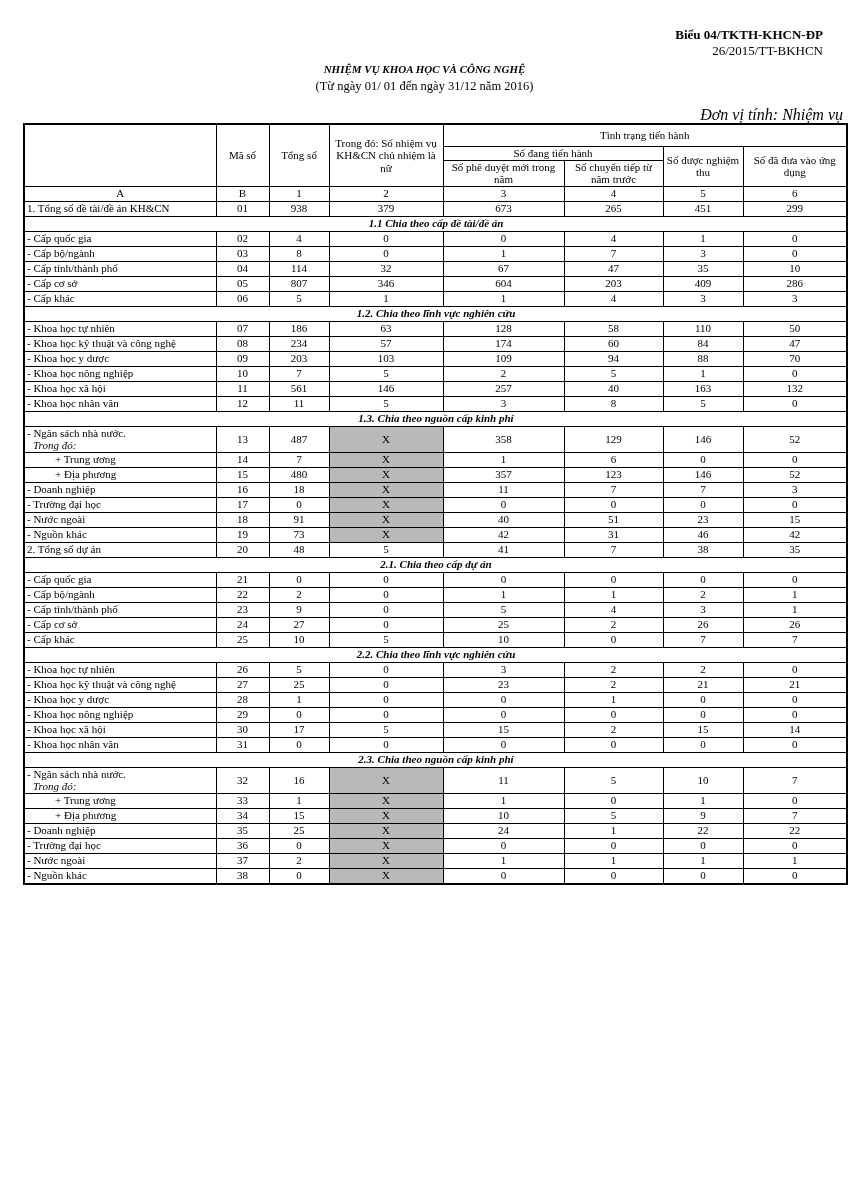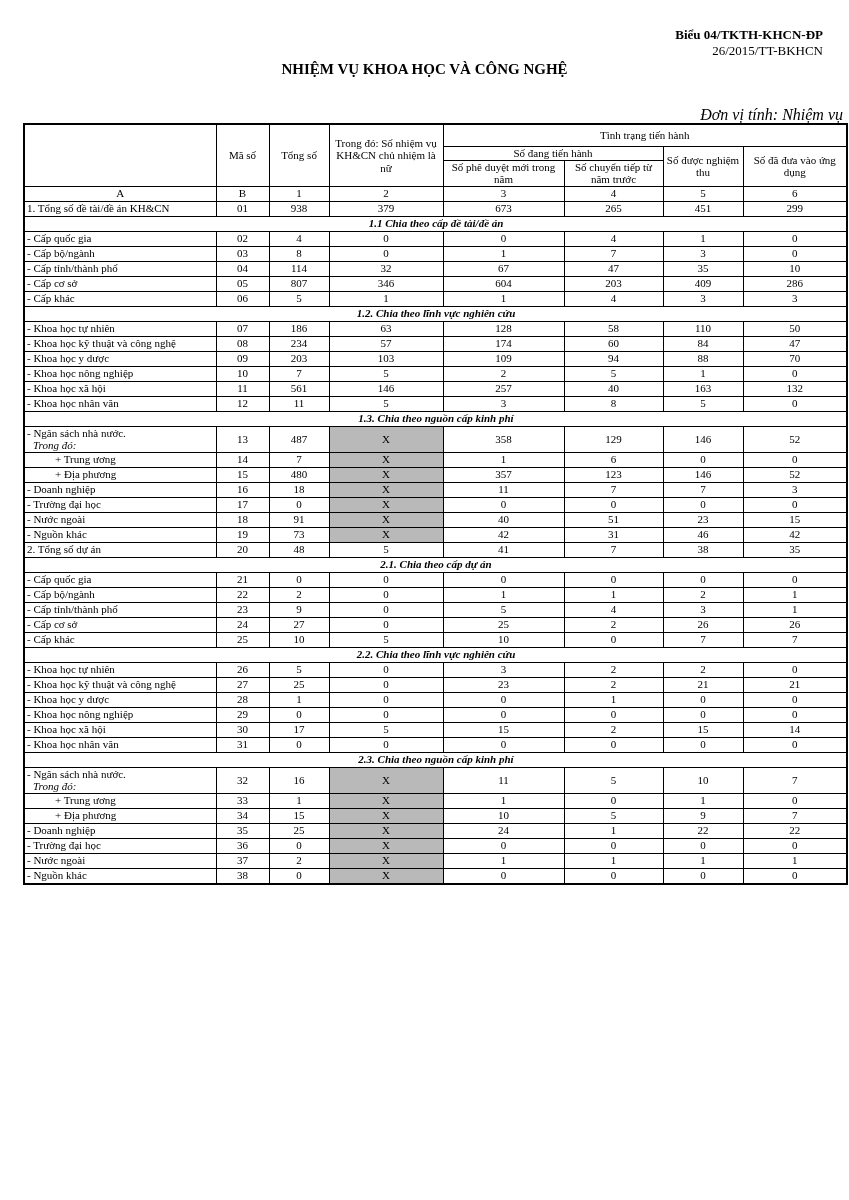--- a/index.html
+++ b/index.html
@@ -12,21 +12,21 @@
   }
   .doc-ref{
     position:absolute;top:27px;right:26px;
     text-align:right;font-size:13px;line-height:16px;
   }
   .doc-ref .l1{font-weight:bold;}
   .title-block{
     position:absolute;top:60px;left:0;width:100%;
     text-align:center;
   }
-  .title-block .t{font-weight:bold;font-size:15px;line-height:18px;}
+  .title-block .t{font-weight:bold;font-size:11px;line-height:18px;font-style:italic;}
   .title-block .st{font-size:12.5px;line-height:16px;}
   .unit-note{
     position:absolute;top:106px;right:6px;
     font-style:italic;font-size:16px;text-align:right;
   }
   table.main{
     position:absolute;left:23px;top:123px;
     width:823px;table-layout:fixed;
     border-collapse:collapse;
     font-size:11px;
@@ -57,20 +57,21 @@
 </head>
 <body>
 
 <div class="doc-ref">
   <div class="l1">Biểu 04/TKTH-KHCN-ĐP</div>
   <div class="l2">26/2015/TT-BKHCN</div>
 </div>
 
 <div class="title-block">
   <div class="t">NHIỆM VỤ KHOA HỌC VÀ CÔNG NGHỆ</div>
+  <div class="st">(Từ ngày 01/ 01 đến ngày 31/12 năm 2016)</div>
 </div>
 
 <div class="unit-note">Đơn vị tính: Nhiệm vụ</div>
 
 <table class="main">
   <colgroup>
     <col style="width:192px">
     <col style="width:53px">
     <col style="width:60px">
     <col style="width:114px">

